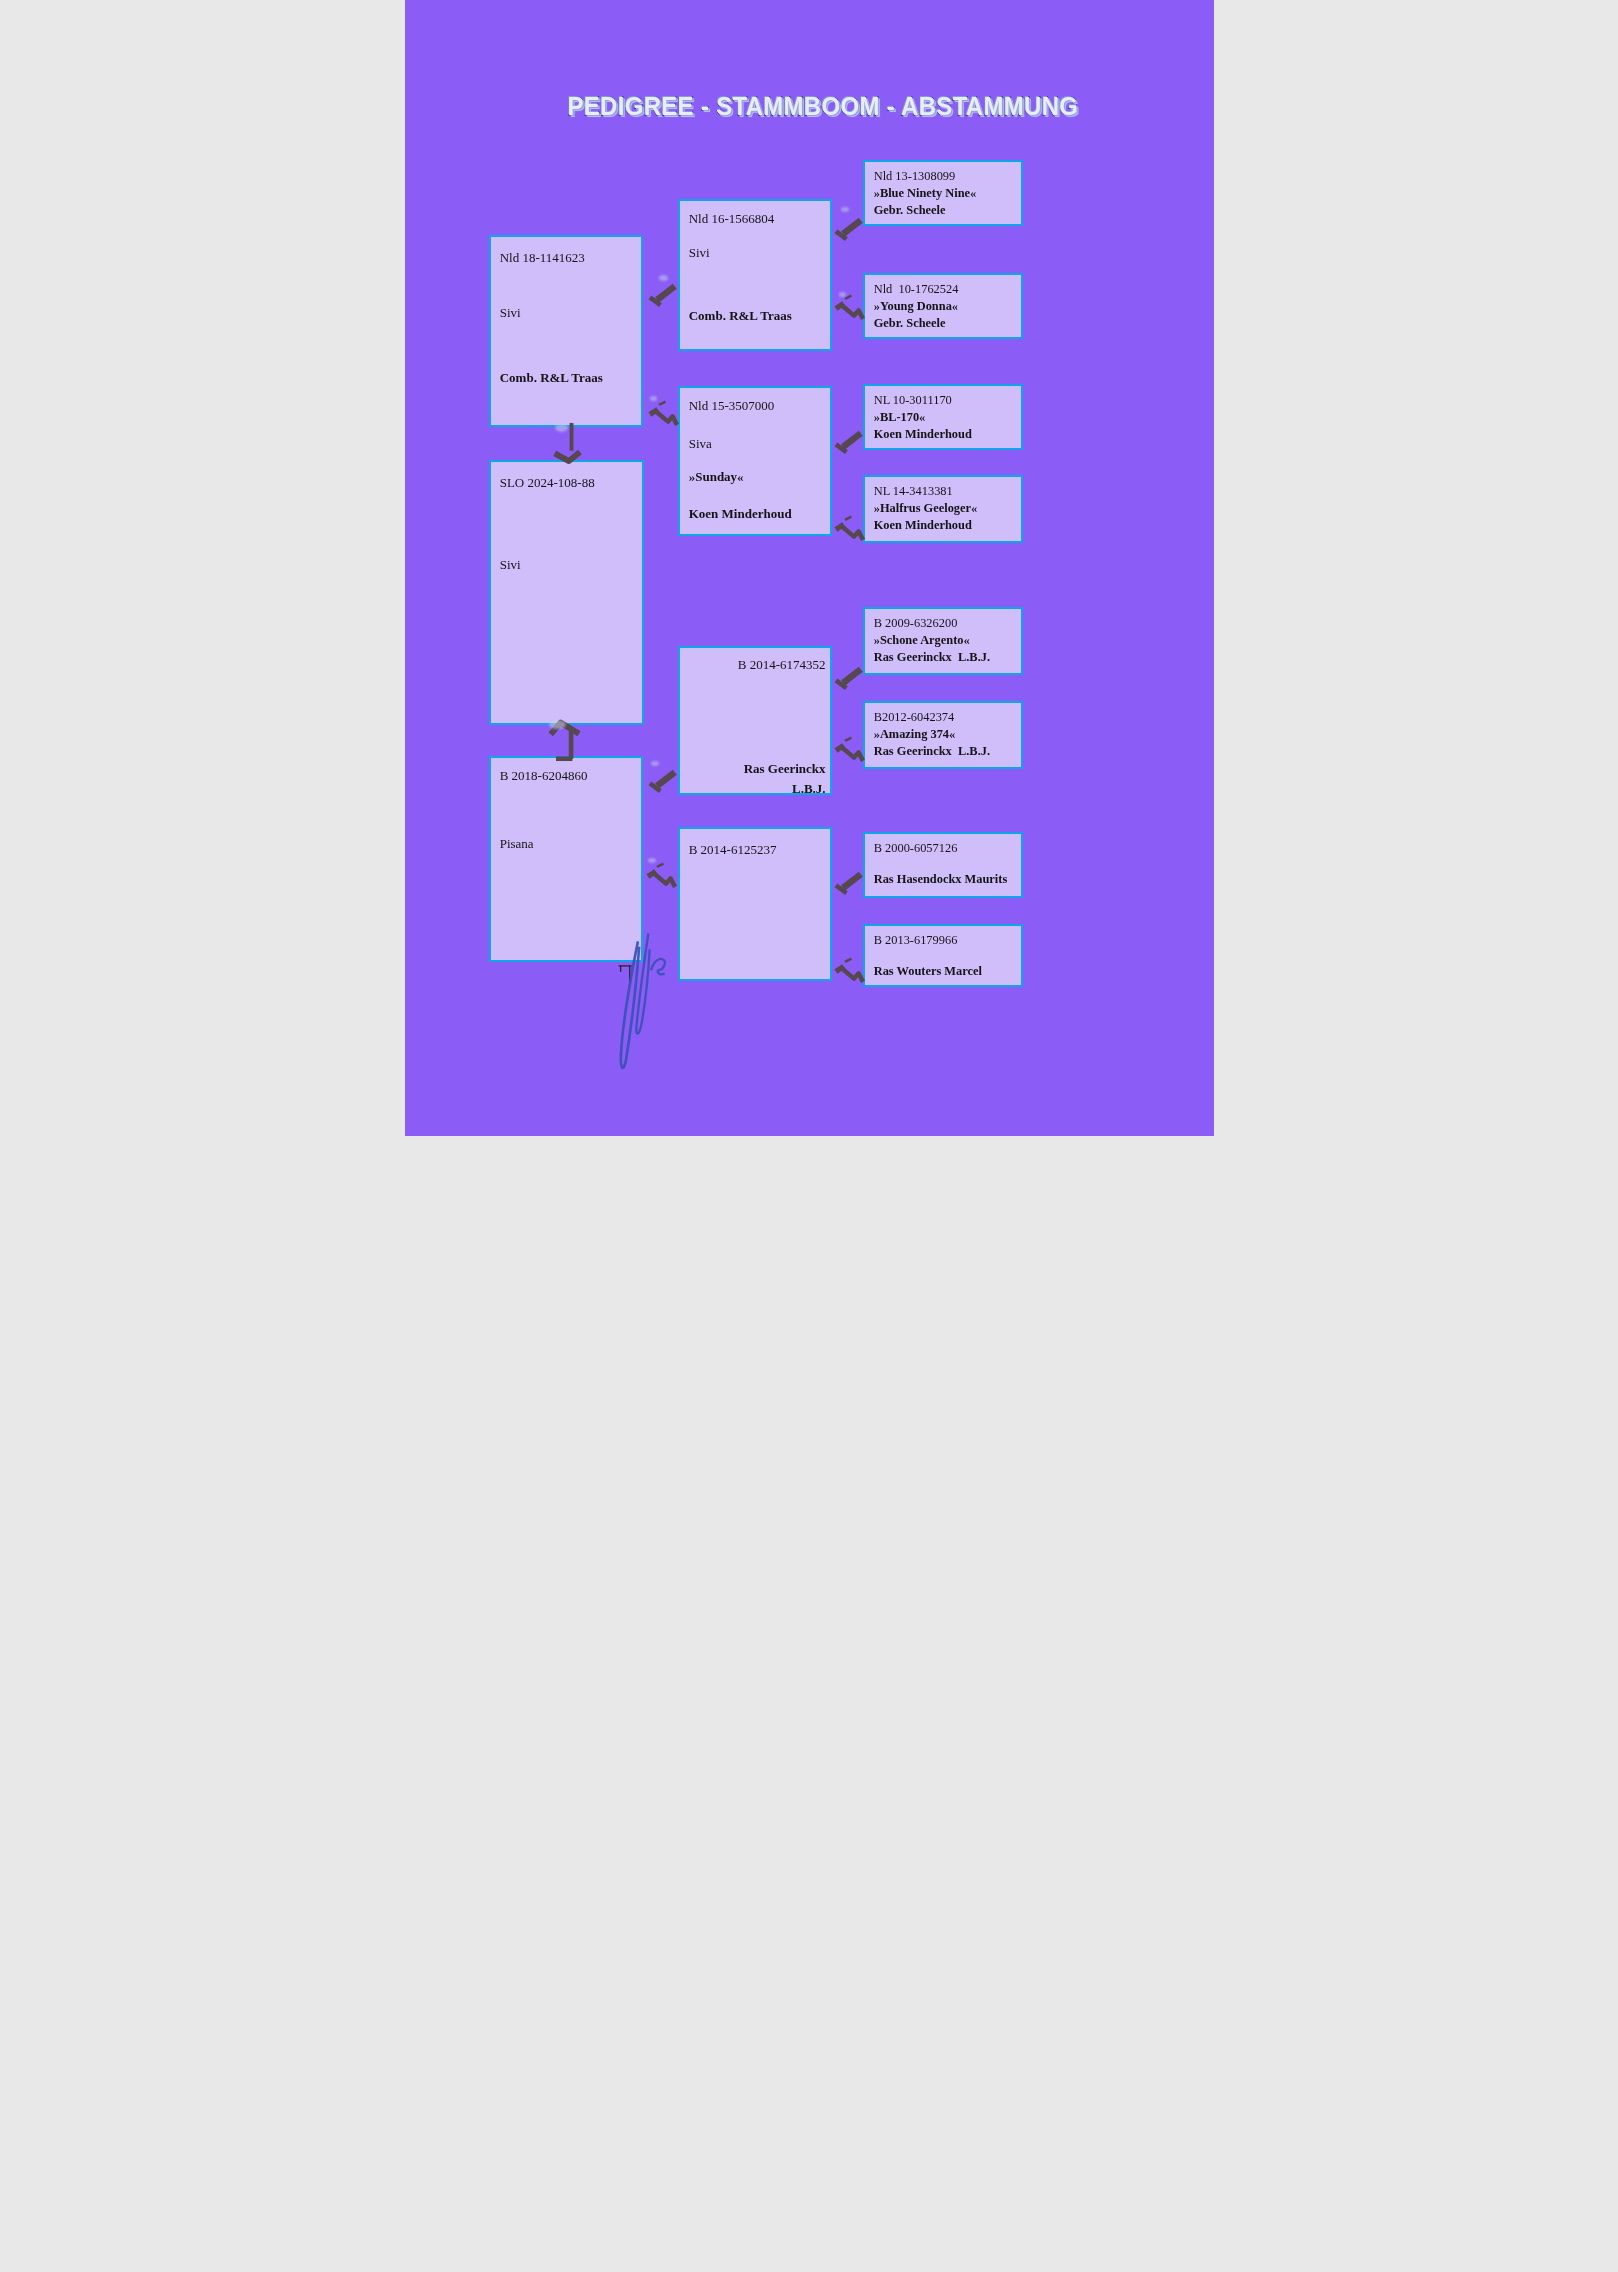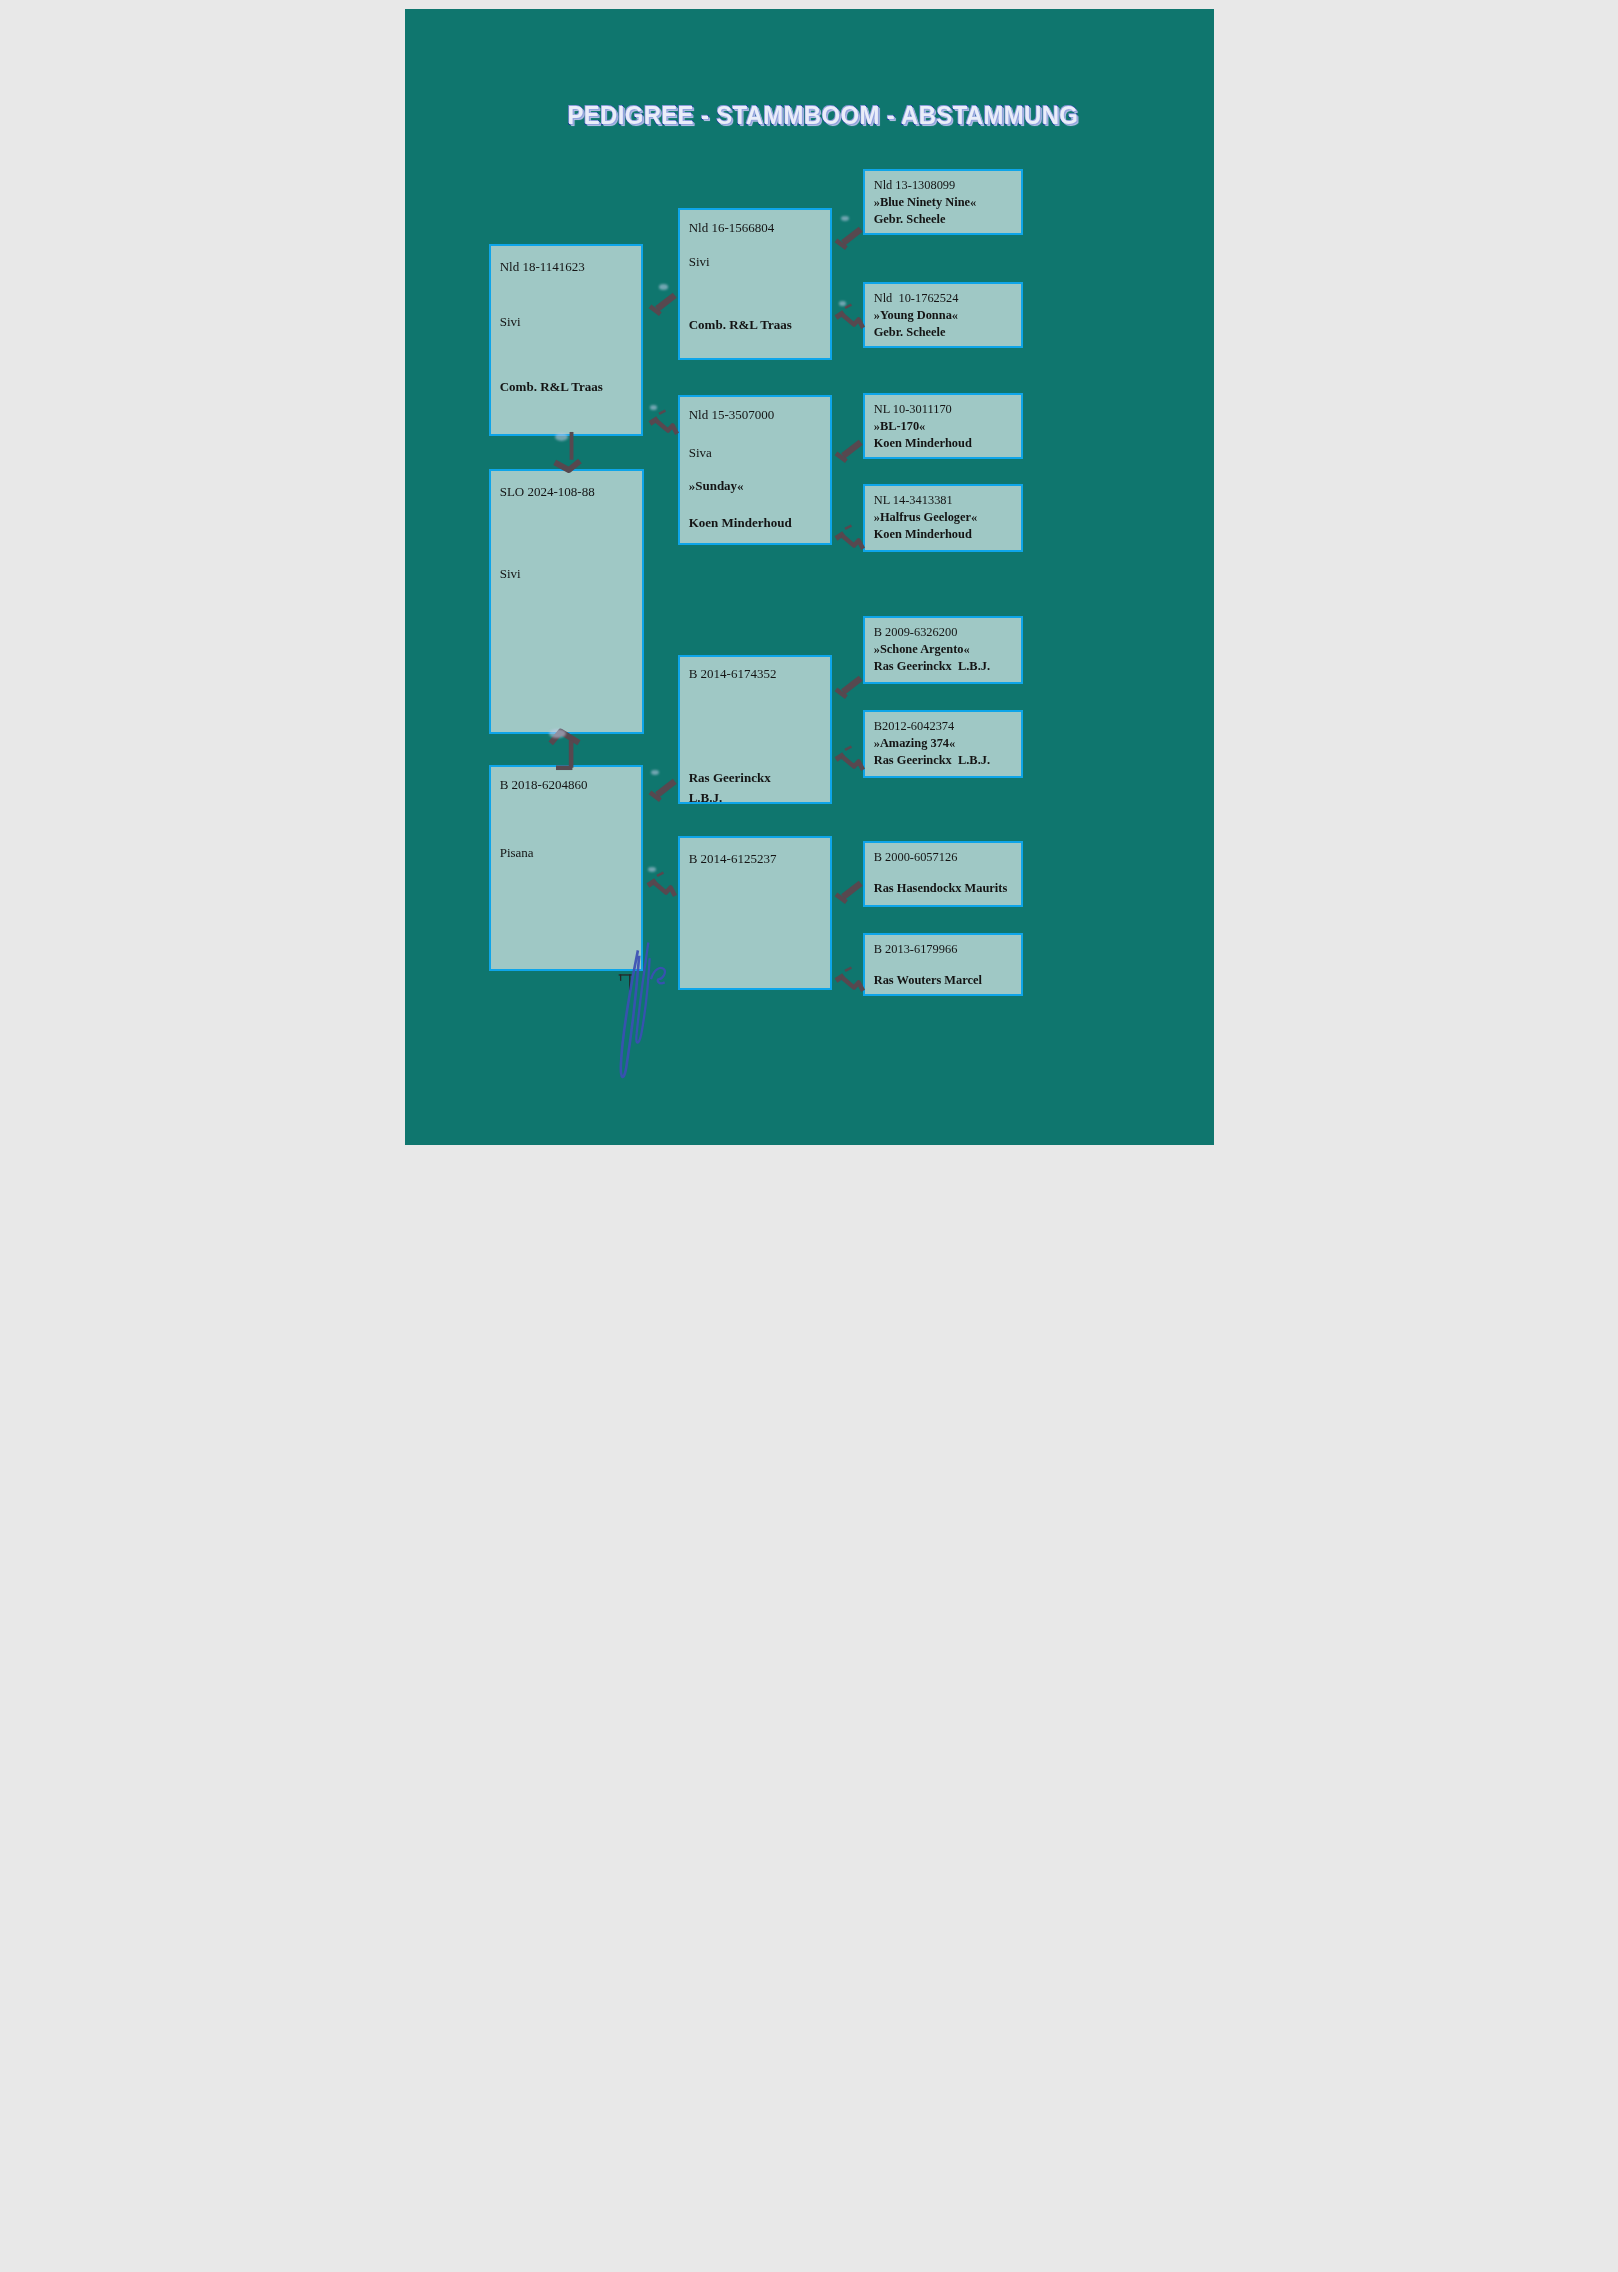--- a/index.html
+++ b/index.html
@@ -1,18 +1,18 @@
 <!DOCTYPE html>
 <html style="font-size:10.5px"><head>
 <meta charset="utf-8">
 <style>
   html,body{margin:0;padding:0;background:#e8e8e8;}
   .page{
-    position:relative;width:809px;height:1136px;margin:9px auto;
-    background:#0f766e;overflow:hidden;
+    position:relative;width:809px;height:1136px;margin:0 auto;
+    background:#8b5cf6;overflow:hidden;
     font-family:"Liberation Serif", serif;color:#141414;
   }
   
   .title{
     position:absolute;left:163px;top:92px;width:497px;text-align:center;
     font-family:"Liberation Sans", sans-serif;font-weight:bold;font-size:24px;
     letter-spacing:0.3px;color:#e9edf9;
     -webkit-text-stroke:1.2px #2030a8;paint-order:stroke fill;
     text-shadow:1.3px 1.3px 0 #93a3dd,2px 2px 0.7px #b9c3ea,-0.7px -0.7px 0 #8b9bd8;
     white-space:nowrap;transform:scaleY(1.08);
@@ -26,21 +26,21 @@
   .l1 .id{top:13px}.l1 .name{top:68px}.l1 .owner{top:133px}
   .slo{left:84px;top:460px;width:151px;height:261px;}
   .slo .id{top:13px}.slo .name{top:95px}
   .l2{left:84px;top:756px;width:150px;height:202px;}
   .l2 .id{top:9.8px}.l2 .name{top:78px}
   
   .m1{left:273px;top:199px;width:150px;height:148px;}
   .m1 .id{top:9.8px}.m1 .name{top:44px}.m1 .owner{top:107px}
   .m2{left:273px;top:386px;width:150px;height:146px;}
   .m2 .id{top:9.8px}.m2 .name{top:48px}.m2 .alias{top:81px}.m2 .owner{top:118px}
-  .m3{left:273px;top:646px;width:150px;height:145px;}
+  .m3{left:273px;top:646px;width:150px;height:145px;text-align:right;}
   .m3 .id{top:9.2px}.m3 .owner{top:111px;line-height:19.6px;}
   .m4{left:273px;top:827px;width:150px;height:150px;}
   .m4 .id{top:13px}
   
   .rbox{left:458px;width:156px;height:62px;}
   .rbox span{font-size:12.4px;line-height:15px;}
   .rbox .ln1{top:7.2px}.rbox .ln2{top:24px}.rbox .ln3{top:41px}
   .r1{top:160px}.r2{top:273px}.r3{top:384px}.r4{top:475px;height:64px}
   .r5{top:607px;height:64px}.r6{top:701px;height:64px}.r7{top:832px}.r8{top:924px;height:59px}
   .r7 .ln3,.r8 .ln3{top:38px}

